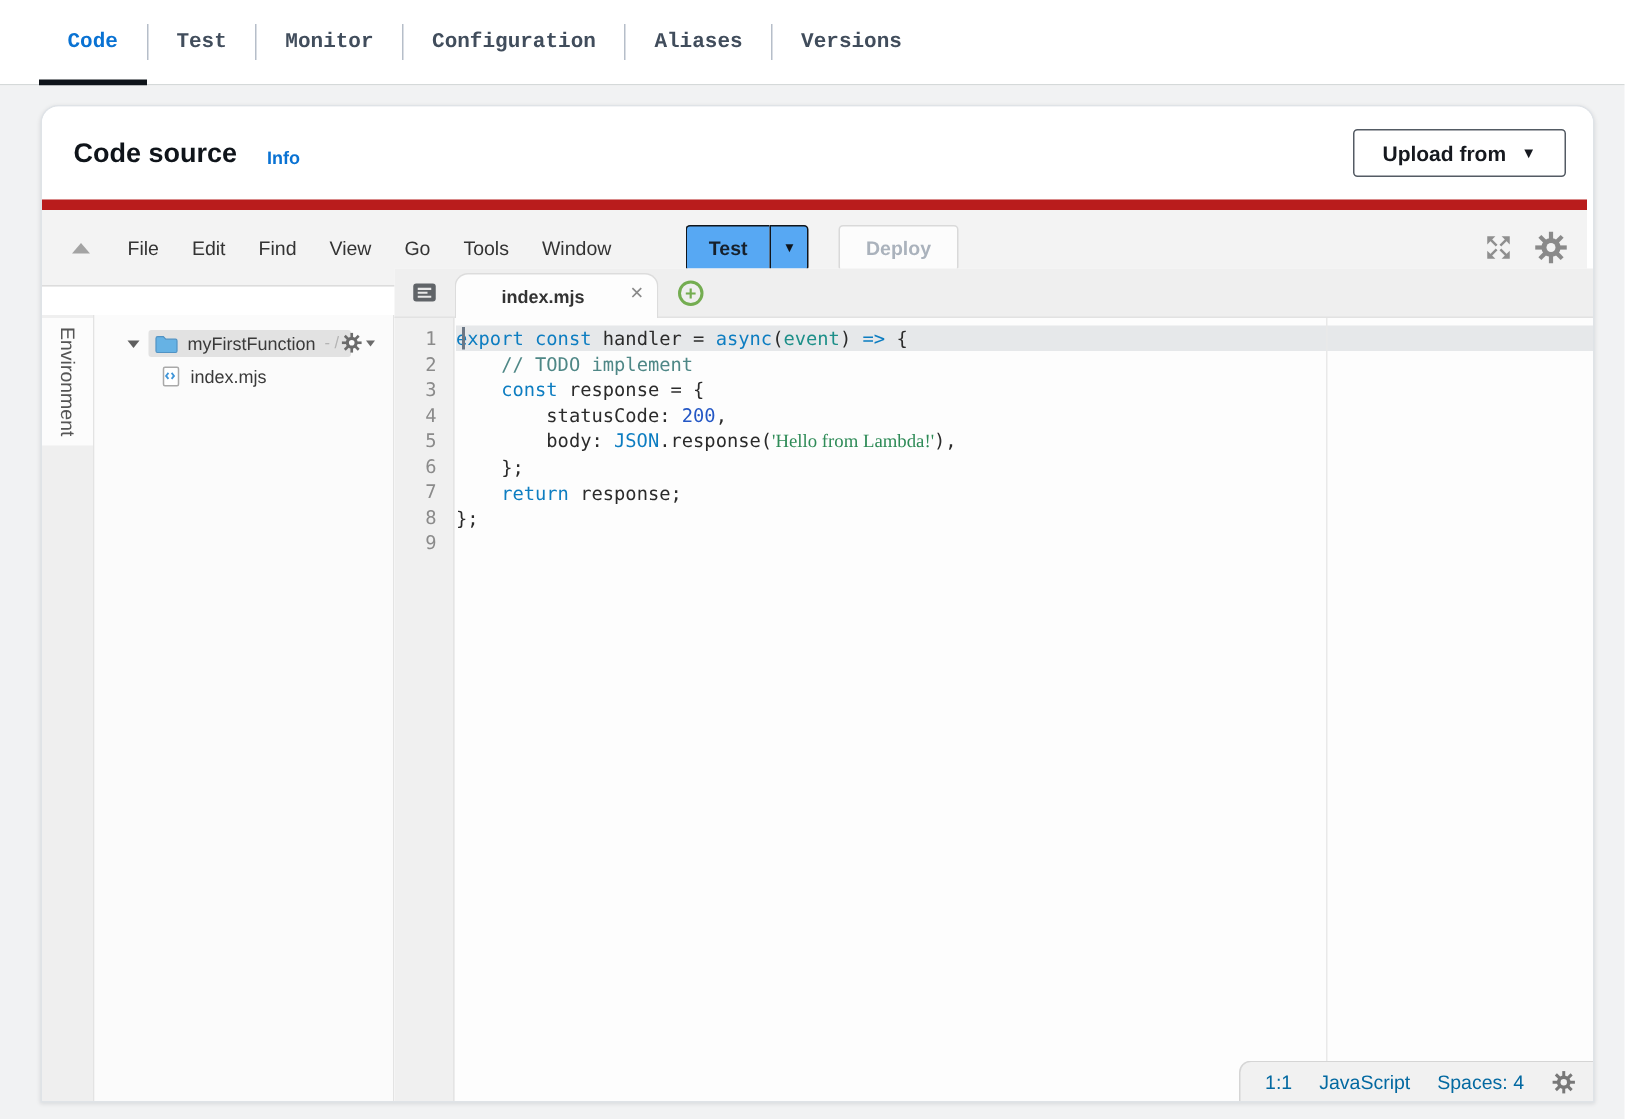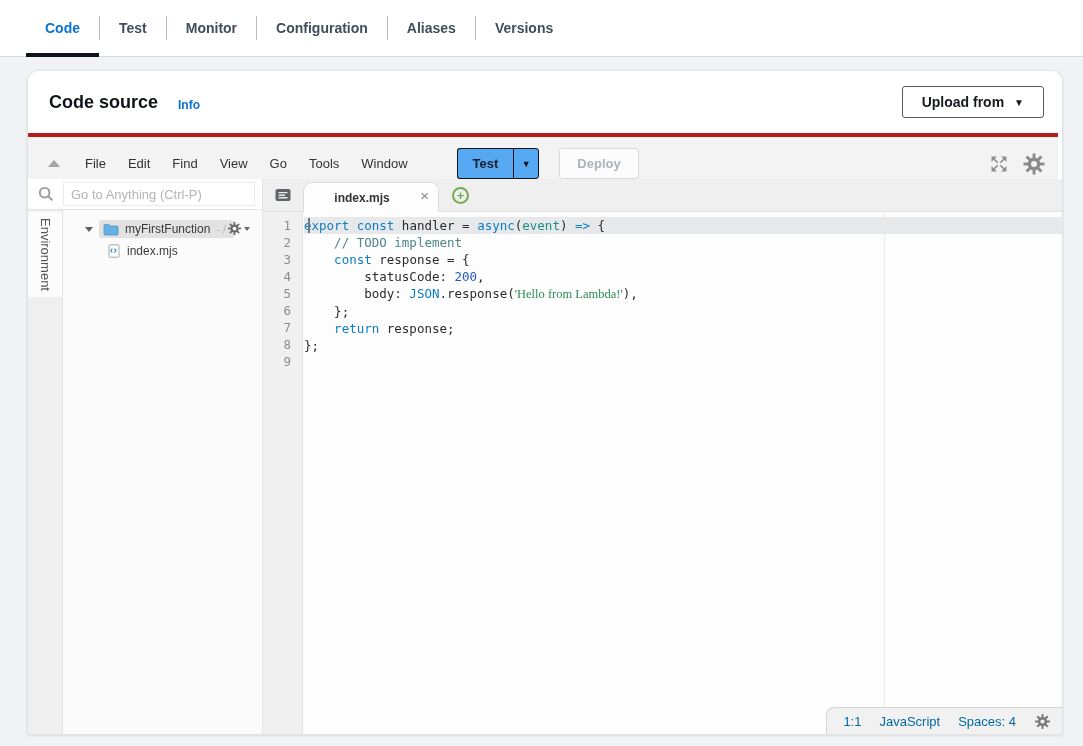--- a/index.html
+++ b/index.html
@@ -2,21 +2,21 @@
 <html style="--accent: #0972d3; --active-tab-underline: #0f141a; --test-button: #57a8f3; --keyword: #0d7dc1; --number: #2457c5; --string: #2e8b57; --comment: #4e8786; --param: #1d8f89;"><head>
 <meta charset="utf-8">
 <style>
   * { margin:0; padding:0; box-sizing:border-box; }
   html,body { width:1083px; height:746px; overflow:hidden; background:#fff;
     font-family:"Liberation Sans", sans-serif; }
 
   
   .nav-bar { position:absolute; left:0; top:0; width:1083px; height:57px;
     background:#fff; border-bottom:1px solid #d5d9d9; display:flex; align-items:stretch;
-    padding-left:26px; }
+    padding-left:26px;font-family:Liberation Mono, monospace; }
   .nav-tab { display:flex; align-items:center; padding:0 19px; font-size:14px;
     font-weight:700; color:#414d5c; cursor:pointer; position:relative; }
   .nav-tab.active { color:var(--accent,#0972d3); }
   .nav-tab.active::after { content:""; position:absolute; left:0; right:0; bottom:-1px;
     height:4px; background:var(--active-tab-underline,#0f141a); }
   .nav-div { width:1px; background:#b6bec9; align-self:center; height:24px; }
 
   .page-bg { position:absolute; left:0; top:57px; width:1083px; height:689px; background:#f1f2f3; }
 
   
@@ -29,21 +29,21 @@
   .card-title { font-size:18px; font-weight:700; color:#0f141a; }
   .info-link { font-size:12px; font-weight:700; color:var(--accent,#0972d3);
     margin-left:20px; margin-top:6px; cursor:pointer; }
   .upload-btn { margin-left:auto; height:32px; padding:0 19px; border:1px solid #545b64;
     border-radius:3px; background:#fff; display:flex; align-items:center; gap:10px;
     font-size:14px; font-weight:700; color:#16191f; cursor:pointer; }
   .upload-btn .dd { font-size:10px; }
 
   
   .menubar { position:absolute; left:0; top:62px; right:4px; height:58px;
-    background:#f3f3f3; border-top:4px solid #b91c1c; border-bottom:1px solid #dcdcdc;
+    background:#f3f3f3; border-top:7px solid #b91c1c; border-bottom:1px solid #dcdcdc;
     display:flex; align-items:center; padding:0 12px 0 14px; }
   .collapse-tri { width:0; height:0; border-left:6px solid transparent;
     border-right:6px solid transparent; border-bottom:7px solid #a3a3a3;
     margin:0 14px 0 6px; cursor:pointer; }
   .menu-item { font-size:13px; color:#333; padding:0 11px; cursor:pointer; }
   .btn-test-group { display:flex; margin-left:38px; cursor:pointer; }
   .btn-test { height:31px; padding:0 15px; background:var(--test-button,#57a8f3);
     border:1px solid #10151b; border-right:none; border-radius:3px 0 0 3px;
     font-size:13px; font-weight:700; color:#16202b; display:flex; align-items:center; }
   .btn-test-arrow { height:31px; width:26px; background:var(--test-button,#57a8f3);
@@ -200,29 +200,20 @@
             <rect x="10.6" y="1.5" width="2.8" height="6" transform="rotate(270 12 12)"></rect>
             <rect x="10.6" y="1.5" width="2.8" height="6" transform="rotate(315 12 12)"></rect>
             <circle cx="12" cy="12" r="6.4"></circle>
           </g>
           <circle cx="12" cy="12" r="3" fill="#f3f3f3"></circle>
         </svg>
       </span>
     </div>
   </div>
 
-  <div class="search-row">
-    <span class="search-icon-wrap">
-      <svg width="18" height="18" viewBox="0 0 20 20">
-        <circle cx="8.5" cy="8.5" r="5.3" fill="none" stroke="#9b9b9b" stroke-width="2.2"></circle>
-        <line x1="12.6" y1="12.6" x2="17" y2="17" stroke="#9b9b9b" stroke-width="2.2"></line>
-      </svg>
-    </span>
-    <input class="goto-input" type="text" placeholder="Go to Anything (Ctrl-P)" style="">
-  </div>
 
   <div class="side-strip">
     <div class="env-tab">
       <span class="env-label">Environment</span>
     </div>
   </div>
 
   <div class="tree-panel">
     <div class="tree-row row-folder">
       <span class="caret-down"></span>

